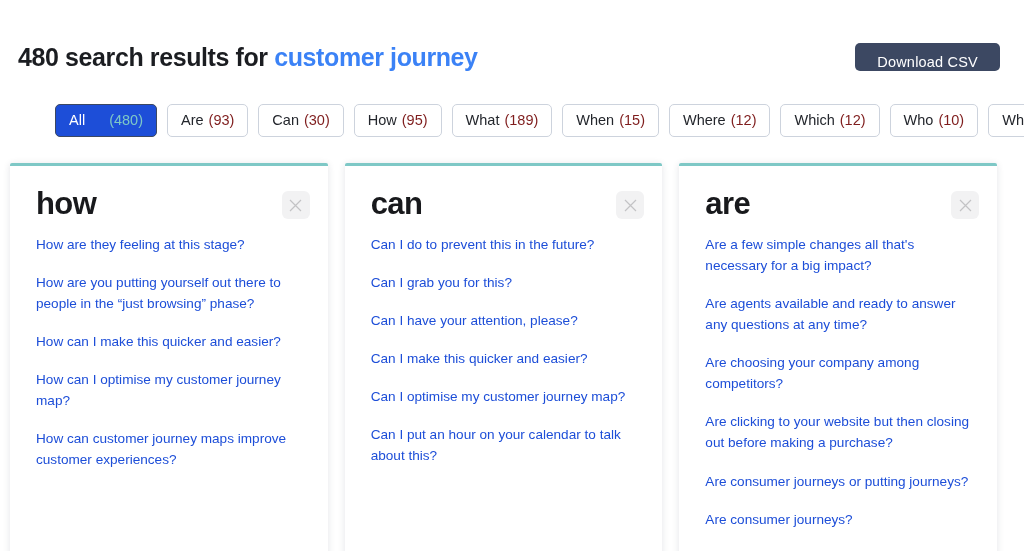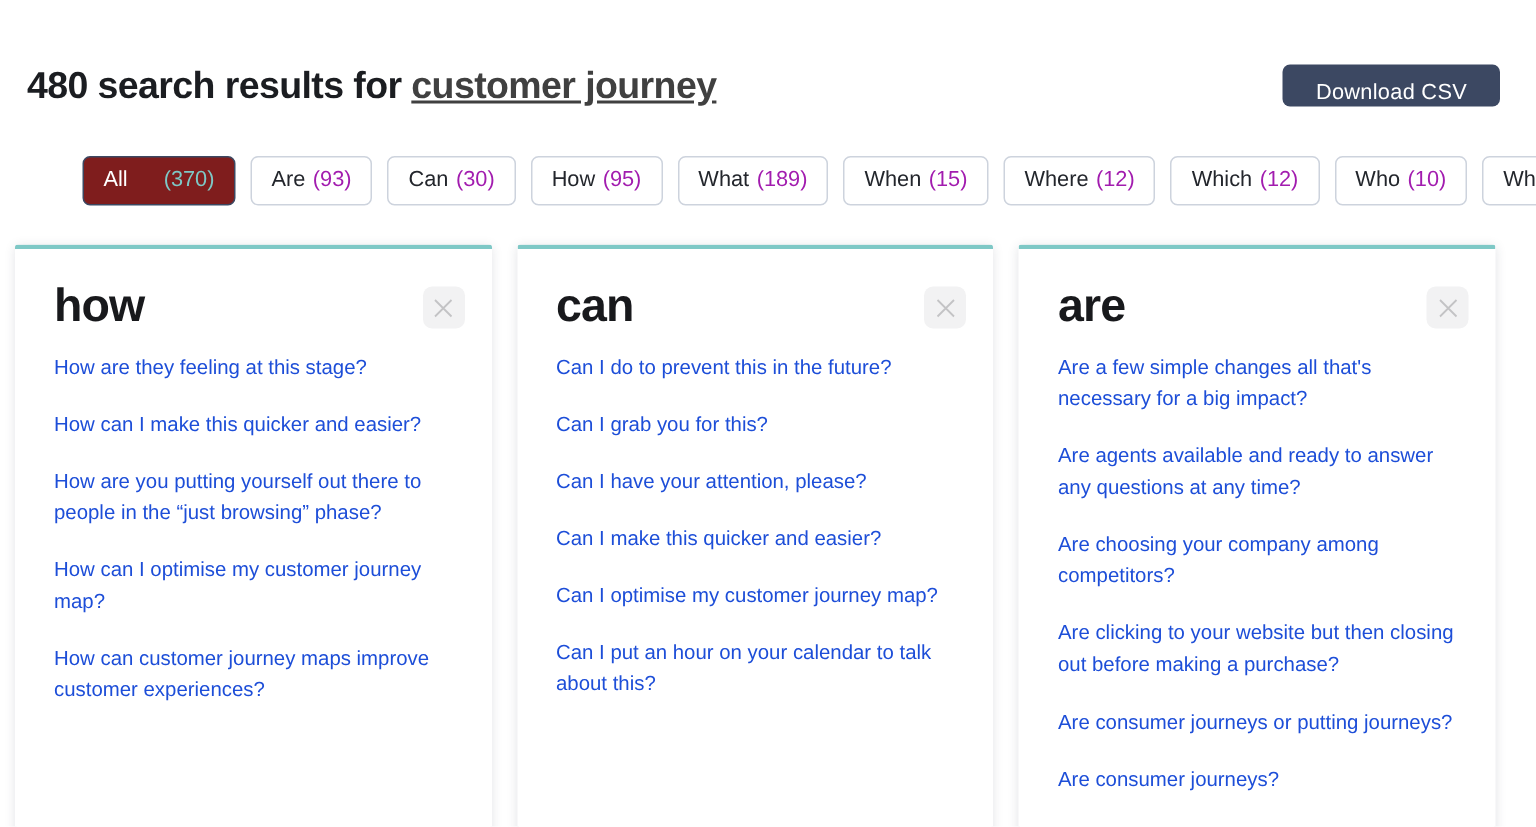--- a/index.html
+++ b/index.html
@@ -27,23 +27,22 @@
     height: 84px;
   }
   .results-title {
     font-size: 25px;
     font-weight: 700;
     letter-spacing: -0.4px;
     color: #1b1d21;
     white-space: nowrap;
   }
   .results-title .query {
-    color: #404040;
+    color: #3b82f6;
     font-weight: 700;
-    text-decoration: underline;
   }
   .download-btn {
     background: #3c4862;
     color: #ffffff;
     border: none;
     border-radius: 5px;
     font-family: "Liberation Sans", sans-serif;
     font-size: 14.5px;
     font-weight: 400;
     letter-spacing: 0.2px;
@@ -72,24 +71,24 @@
     height: 33px;
     padding: 0 13px;
     font-size: 14.5px;
     color: #23262c;
     cursor: pointer;
     white-space: nowrap;
     line-height: 31px;
     font-family: "Liberation Sans", sans-serif;
   }
   .filter-tab .tab-count {
-    color: #a21caf;
+    color: #7f1d1d;
   }
   .filter-tab.active {
-    background: #7f1d1d;
+    background: #1d4ed8;
     border-color: #3c4862;
     color: #ffffff;
     gap: 24px;
   }
   .filter-tab.active .tab-count {
     color: #7ec8c6;
   }
 
   
   .cards-row {
@@ -160,21 +159,21 @@
   <h1 class="results-title">
     <span>480 search results for</span>
     <span class="query">customer journey</span>
   </h1>
   <button class="download-btn">Download CSV</button>
 </header>
 
 <nav class="filter-bar">
     <button class="filter-tab active">
       <span>All</span>
-      <span class="tab-count">(370)</span>
+      <span class="tab-count">(480)</span>
     </button>
     <button class="filter-tab">
       <span>Are</span>
       <span class="tab-count">(93)</span>
     </button>
     <button class="filter-tab">
       <span>Can</span>
       <span class="tab-count">(30)</span>
     </button>
     <button class="filter-tab">
@@ -212,22 +211,22 @@
       <div class="card-head">
         <h2 class="card-title">how</h2>
         <button class="card-close">
           <svg width="13" height="13" viewBox="0 0 13 13">
             <path d="M1 1 L12 12 M12 1 L1 12" stroke="#c3c3c5" stroke-width="1.2" fill="none"></path>
           </svg>
         </button>
       </div>
       <ul class="question-list">
         <li class="question-item">How are they feeling at this stage?</li>
+        <li class="question-item">How are you putting yourself out there to people in the “just browsing” phase?</li>
         <li class="question-item">How can I make this quicker and easier?</li>
-        <li class="question-item">How are you putting yourself out there to people in the “just browsing” phase?</li>
         <li class="question-item">How can I optimise my customer journey map?</li>
         <li class="question-item">How can customer journey maps improve customer experiences?</li>
       </ul>
     </div>
     <div class="result-card">
       <div class="card-head">
         <h2 class="card-title">can</h2>
         <button class="card-close">
           <svg width="13" height="13" viewBox="0 0 13 13">
             <path d="M1 1 L12 12 M12 1 L1 12" stroke="#c3c3c5" stroke-width="1.2" fill="none"></path>

